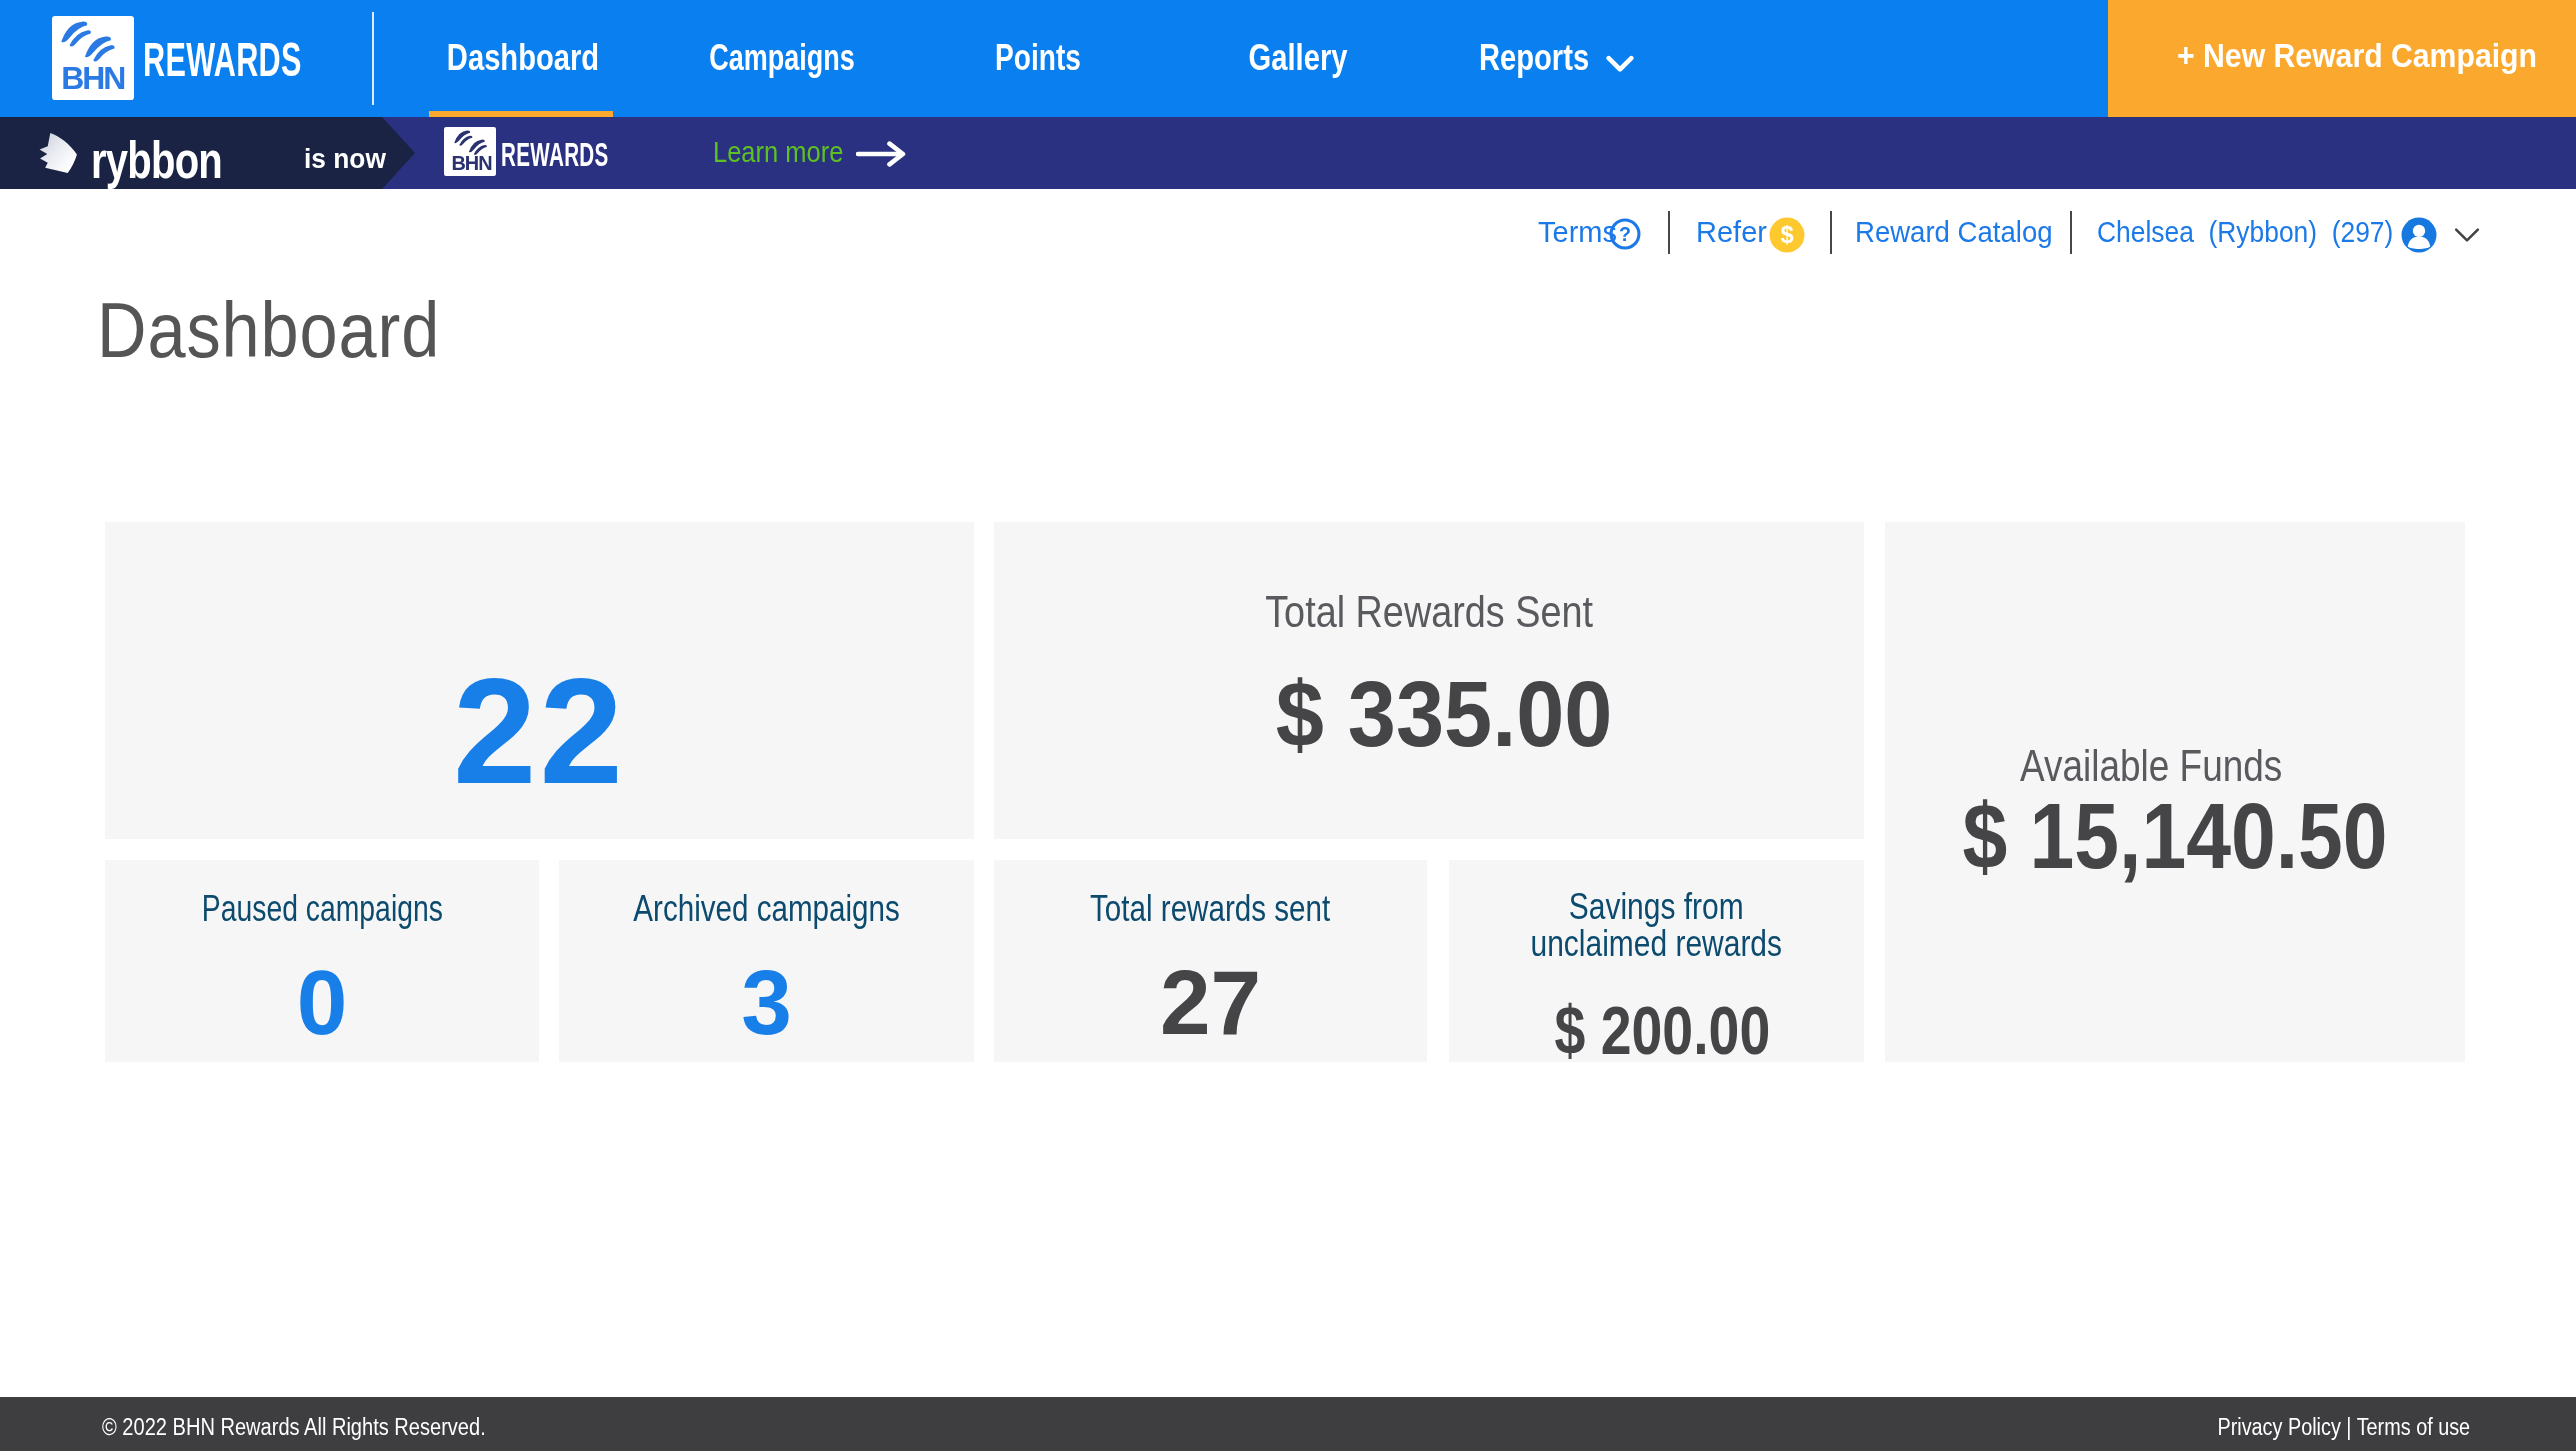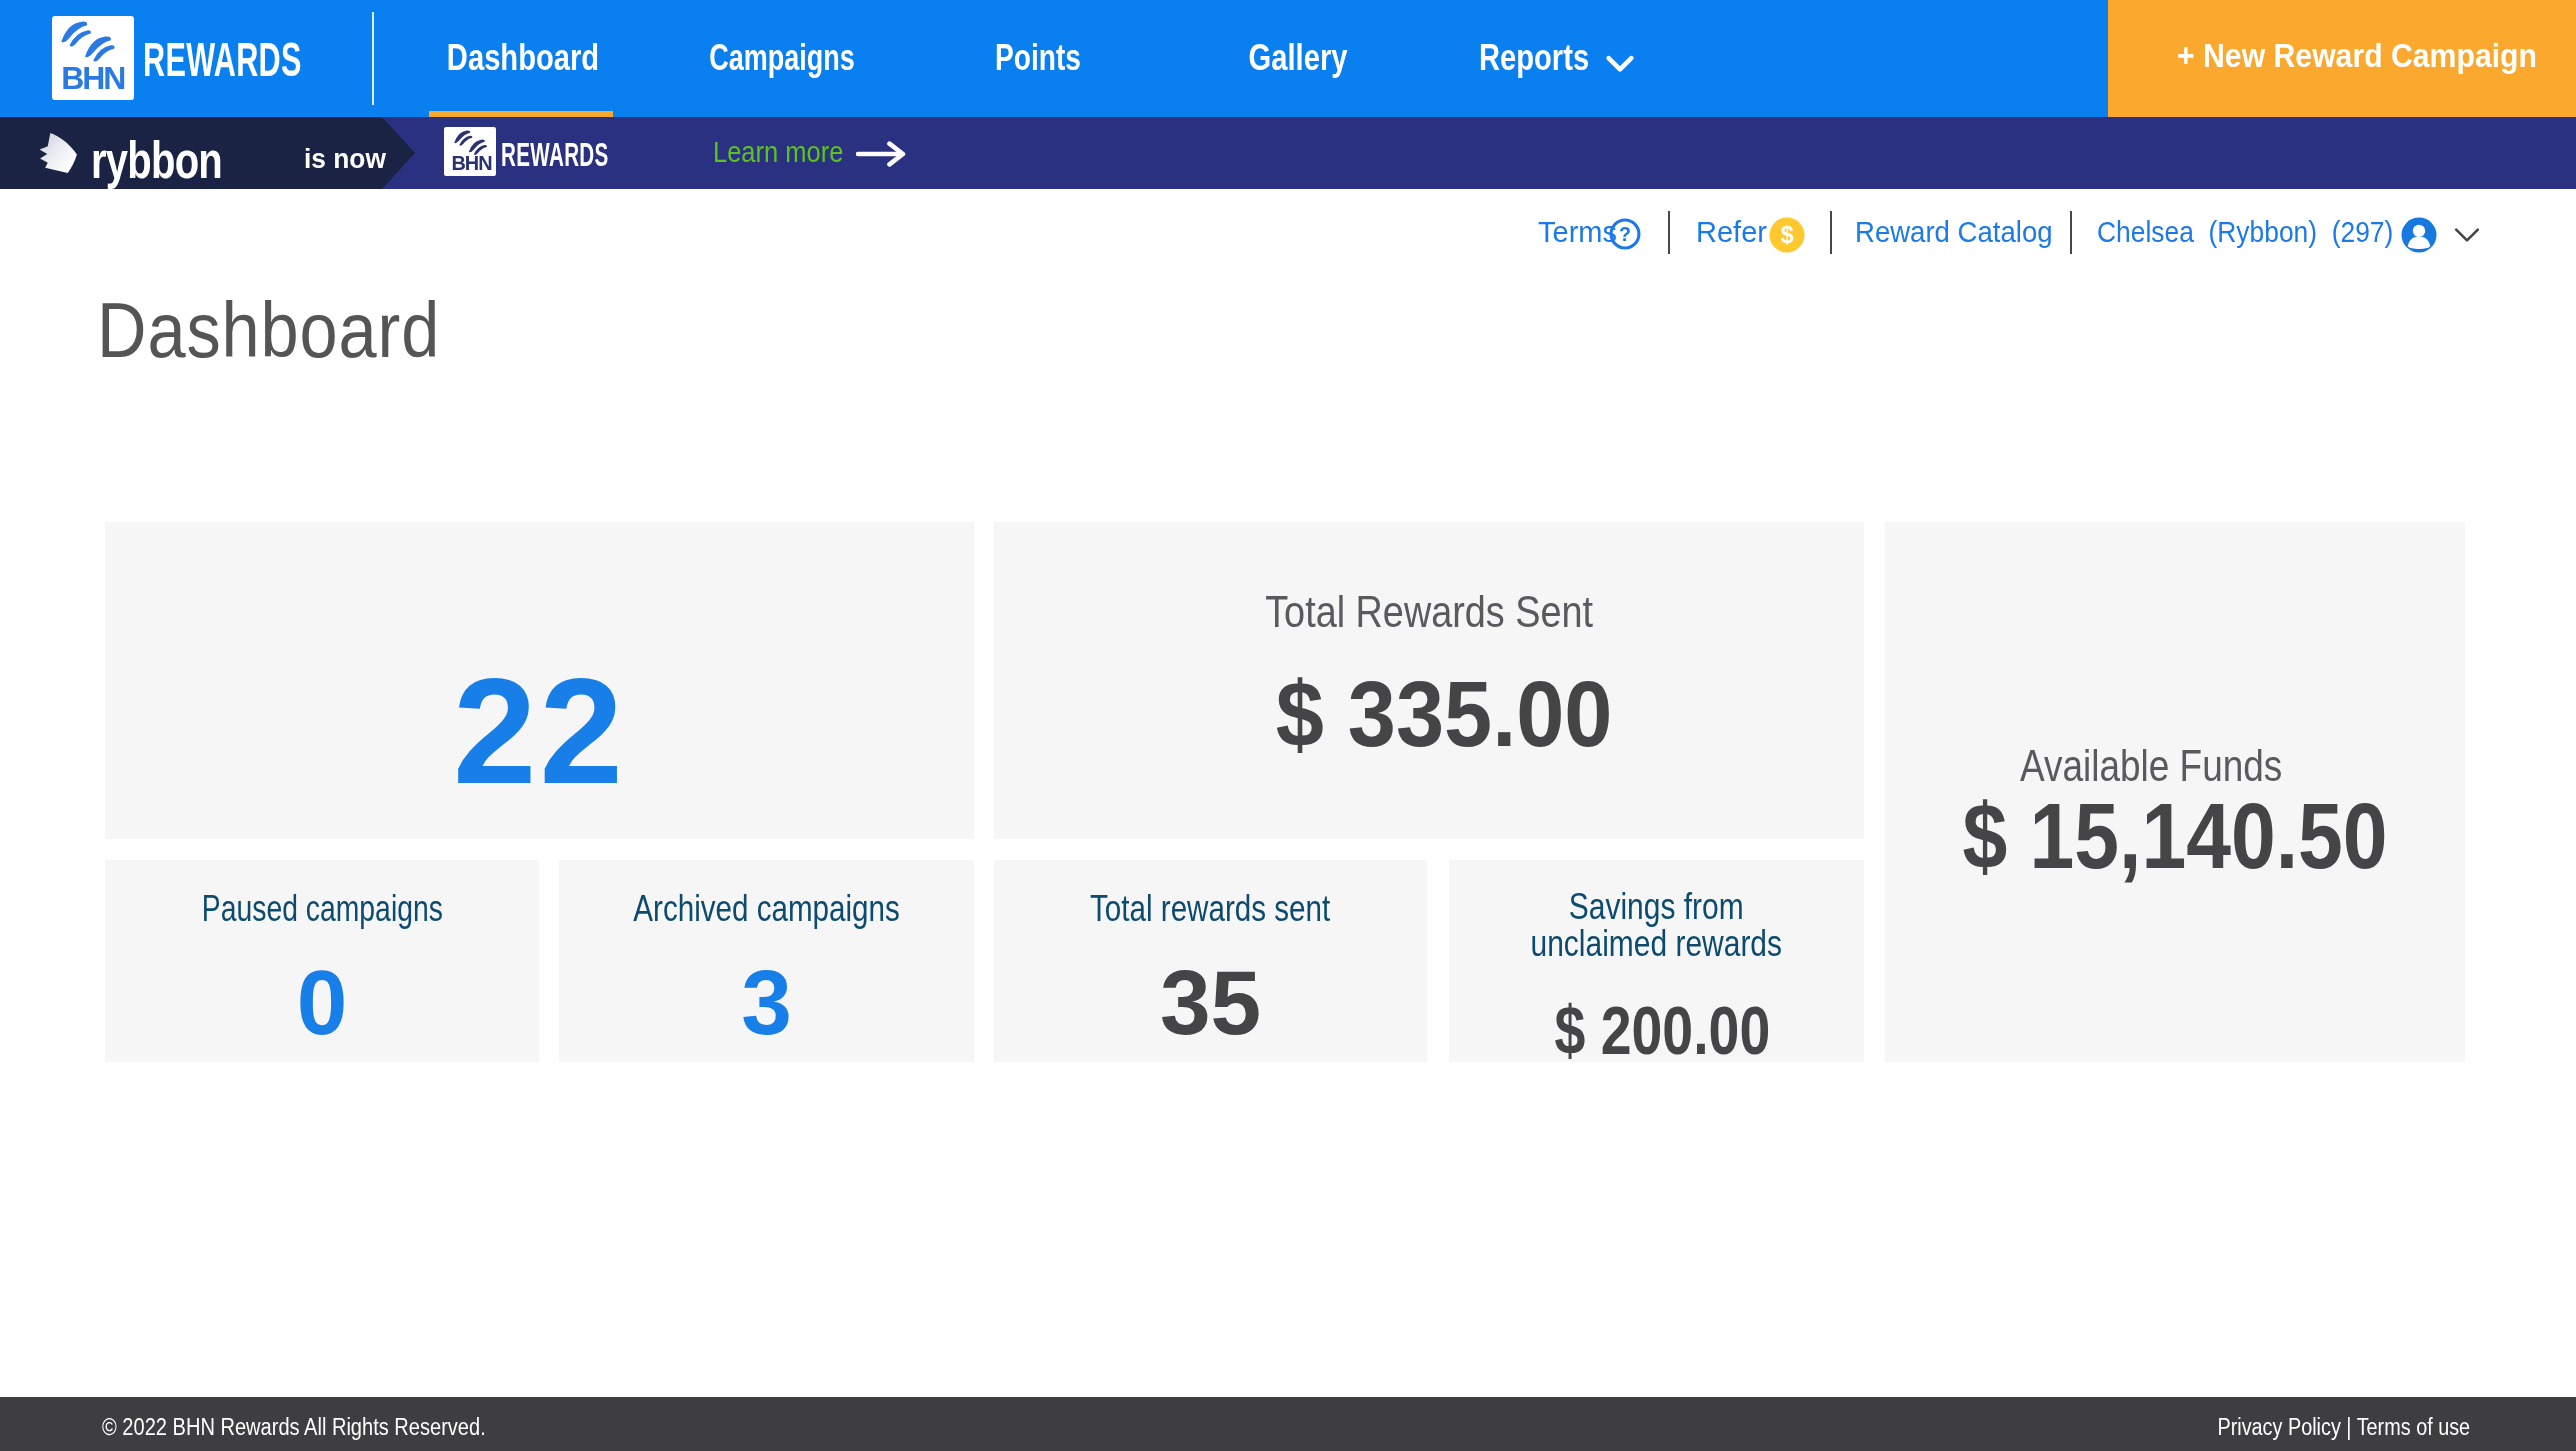--- a/index.html
+++ b/index.html
@@ -142,21 +142,21 @@
   <div class="abs biglabel" style="left:1861px; top:711px; width:580px; font-size:44px;margin-top:32px;"><span class="sx">Available Funds</span></div>
   <div class="abs num-dark" style="left:1885px; top:790px; width:580px; font-size:92px; line-height:92px;"><span class="sx" style="transform:scaleX(0.875); transform-origin:center top;">$ 15,140.50</span></div>
 
   <div class="abs smalllabel" style="left:105px; top:890px; width:434px;"><span class="sx" style="transform:scaleX(0.766);">Paused campaigns</span></div>
   <div class="abs num-blue" style="left:105px; top:957px; width:434px; font-size:91px; line-height:91px;">0</div>
 
   <div class="abs smalllabel" style="left:559px; top:890px; width:415px;"><span class="sx" style="transform:scaleX(0.80);">Archived campaigns</span></div>
   <div class="abs num-blue" style="left:559px; top:957px; width:415px; font-size:91px; line-height:91px;">3</div>
 
   <div class="abs smalllabel" style="left:994px; top:890px; width:433px;"><span class="sx" style="transform:scaleX(0.80);">Total rewards sent</span></div>
-  <div class="abs num-dark" style="left:994px; top:957px; width:433px; font-size:91px; line-height:91px;">35</div>
+  <div class="abs num-dark" style="left:994px; top:957px; width:433px; font-size:91px; line-height:91px;">27</div>
 
   <div class="abs smalllabel" style="left:1449px; top:888px; width:415px;"><span class="sx" style="transform:scaleX(0.81);">Savings from<br>unclaimed rewards</span></div>
   <div class="abs num-dark" style="left:1455px; top:992px; width:415px; font-size:68px; line-height:76px;"><span class="sx" style="transform:scaleX(0.815); transform-origin:center top;">$ 200.00</span></div>
 
   <div class="abs" id="footer"></div>
   <div class="abs" id="footL">© 2022 BHN Rewards All Rights Reserved.</div>
   <div class="abs" id="footR"><span class="sx">Privacy Policy | Terms of use</span></div>
 
   <svg class="abs" style="left:52px; top:16px;" width="82" height="84" viewBox="0 0 159 163">
     <g fill="#2b79e3">

